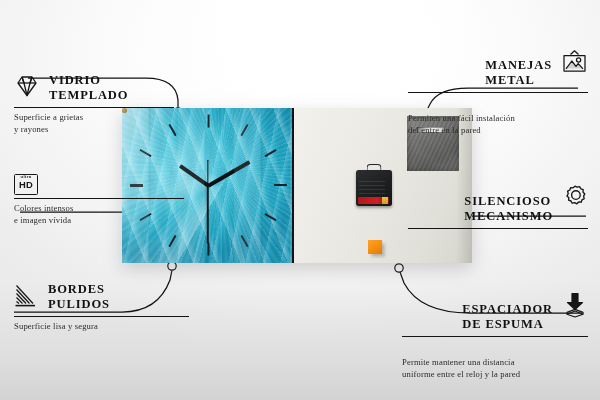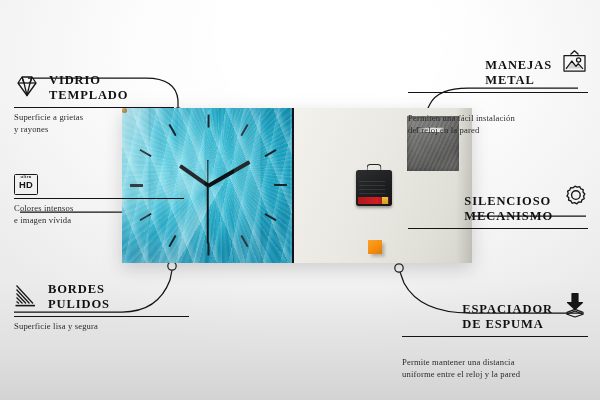--- a/index.html
+++ b/index.html
@@ -292,21 +292,21 @@
             <path d="M5 19.5 L10.5 12 L14.5 17 L17 14 L22 19.5 Z" fill="#161616" stroke="none" opacity=".16"></path>
             <path d="M5 19.8 L10.8 12 L15 17.4 L17.2 14.6 L22 19.8"></path>
             <circle cx="17.6" cy="11" r="2.1"></circle>
           </g>
         </svg>
       </span>
     </div>
     <div class="rule"></div>
     <div class="f-desc ta-right">
       <div>Permiten una fácil instalación</div>
-      <div>del reloj en la pared</div>
+      <div>del entre en la pared</div>
     </div>
   </div>
 
   <div class="feature" style="right:12px; top:174px; width:180px;">
     <div class="f-head right">
       <div class="ta-right">
         <div class="f-title">SILENCIOSO</div>
         <div class="f-title">MECANISMO</div>
       </div>
       <span class="icon">

